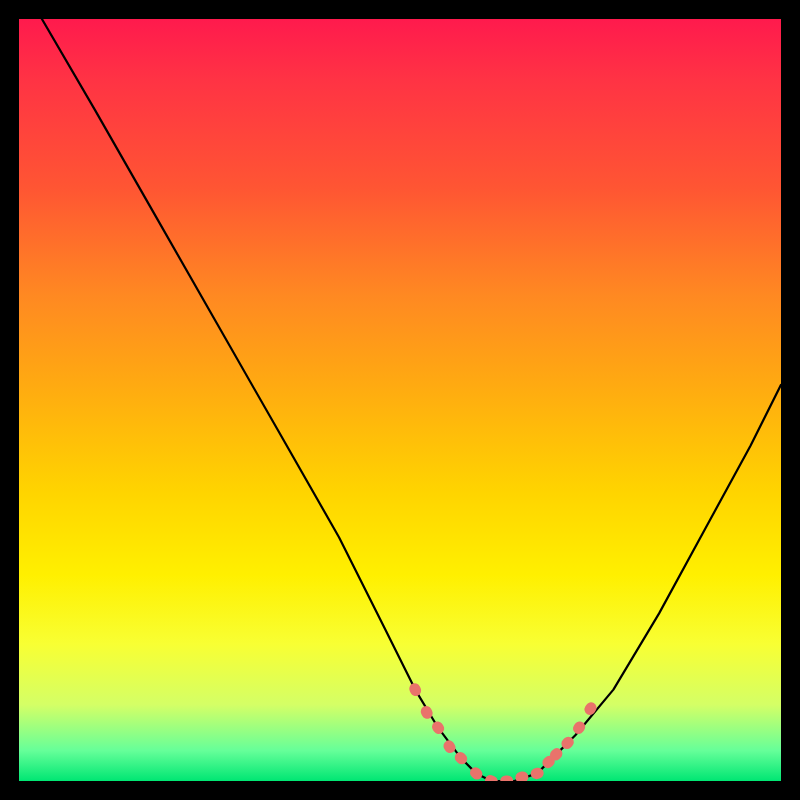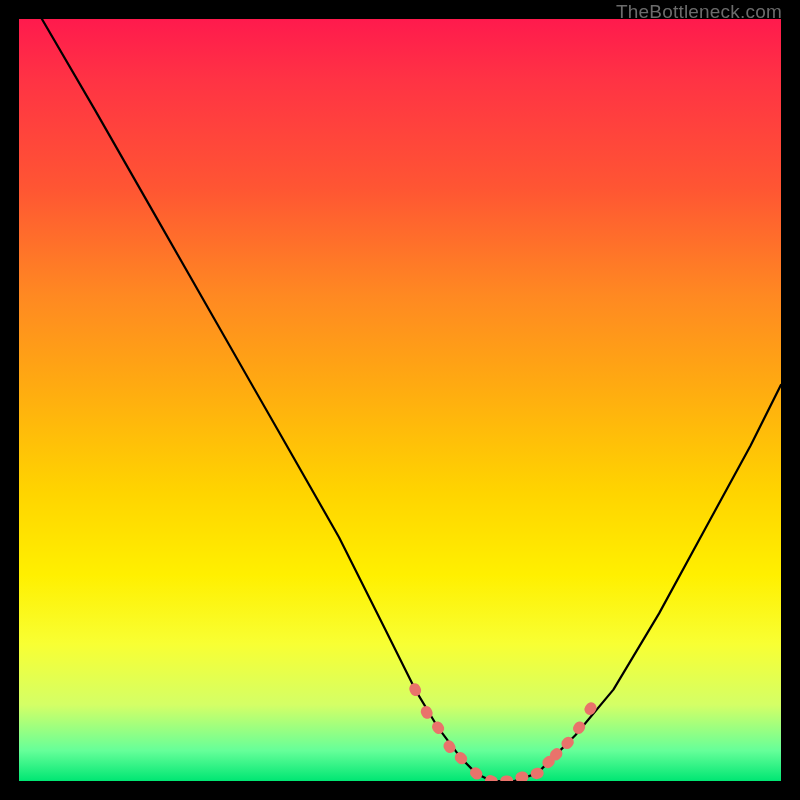--- a/index.html
+++ b/index.html
@@ -51,21 +51,20 @@
     left: 0;
     top: 0;
     width: 762px;
     height: 762px;
   }
 </style>
 </head>
 <body>
 
 <div class="frame">
-  <div class="attribution">TheBottleneck.com</div>
   <div class="plot-area">
     <svg class="curve" viewBox="0 0 762 762" preserveAspectRatio="none">
       <g id="curve-path-group">
           <path d="M22.9 0.0 L76.2 91.4 L137.2 198.1 L198.1 304.8 L259.1 411.5 L320.0 518.2 L365.8 609.6 L396.2 670.6 L419.1 708.7 L442.0 739.1 L457.2 754.4 L472.4 762.0 L495.3 762.0 L518.2 754.4 L533.4 739.1 L556.3 716.3 L594.4 670.6 L640.1 594.4 L685.8 510.5 L731.5 426.7 L762.0 365.8" fill="none" stroke="#000" stroke-width="2.2" stroke-linejoin="round" stroke-linecap="round"></path>
         </g>
       <g id="marker-group">
           <rect x="389.7" y="665.1" width="13" height="11" rx="5.5" ry="5.5" fill="#e9736b" transform="rotate(63.4 396.2 670.6)"></rect>
           <rect x="401.2" y="687.9" width="13" height="11" rx="5.5" ry="5.5" fill="#e9736b" transform="rotate(63.4 407.7 693.4)"></rect>
           <rect x="412.6" y="703.2" width="13" height="11" rx="5.5" ry="5.5" fill="#e9736b" transform="rotate(53.1 419.1 708.7)"></rect>
           <rect x="424.0" y="722.2" width="13" height="11" rx="5.5" ry="5.5" fill="#e9736b" transform="rotate(59.0 430.5 727.7)"></rect>

